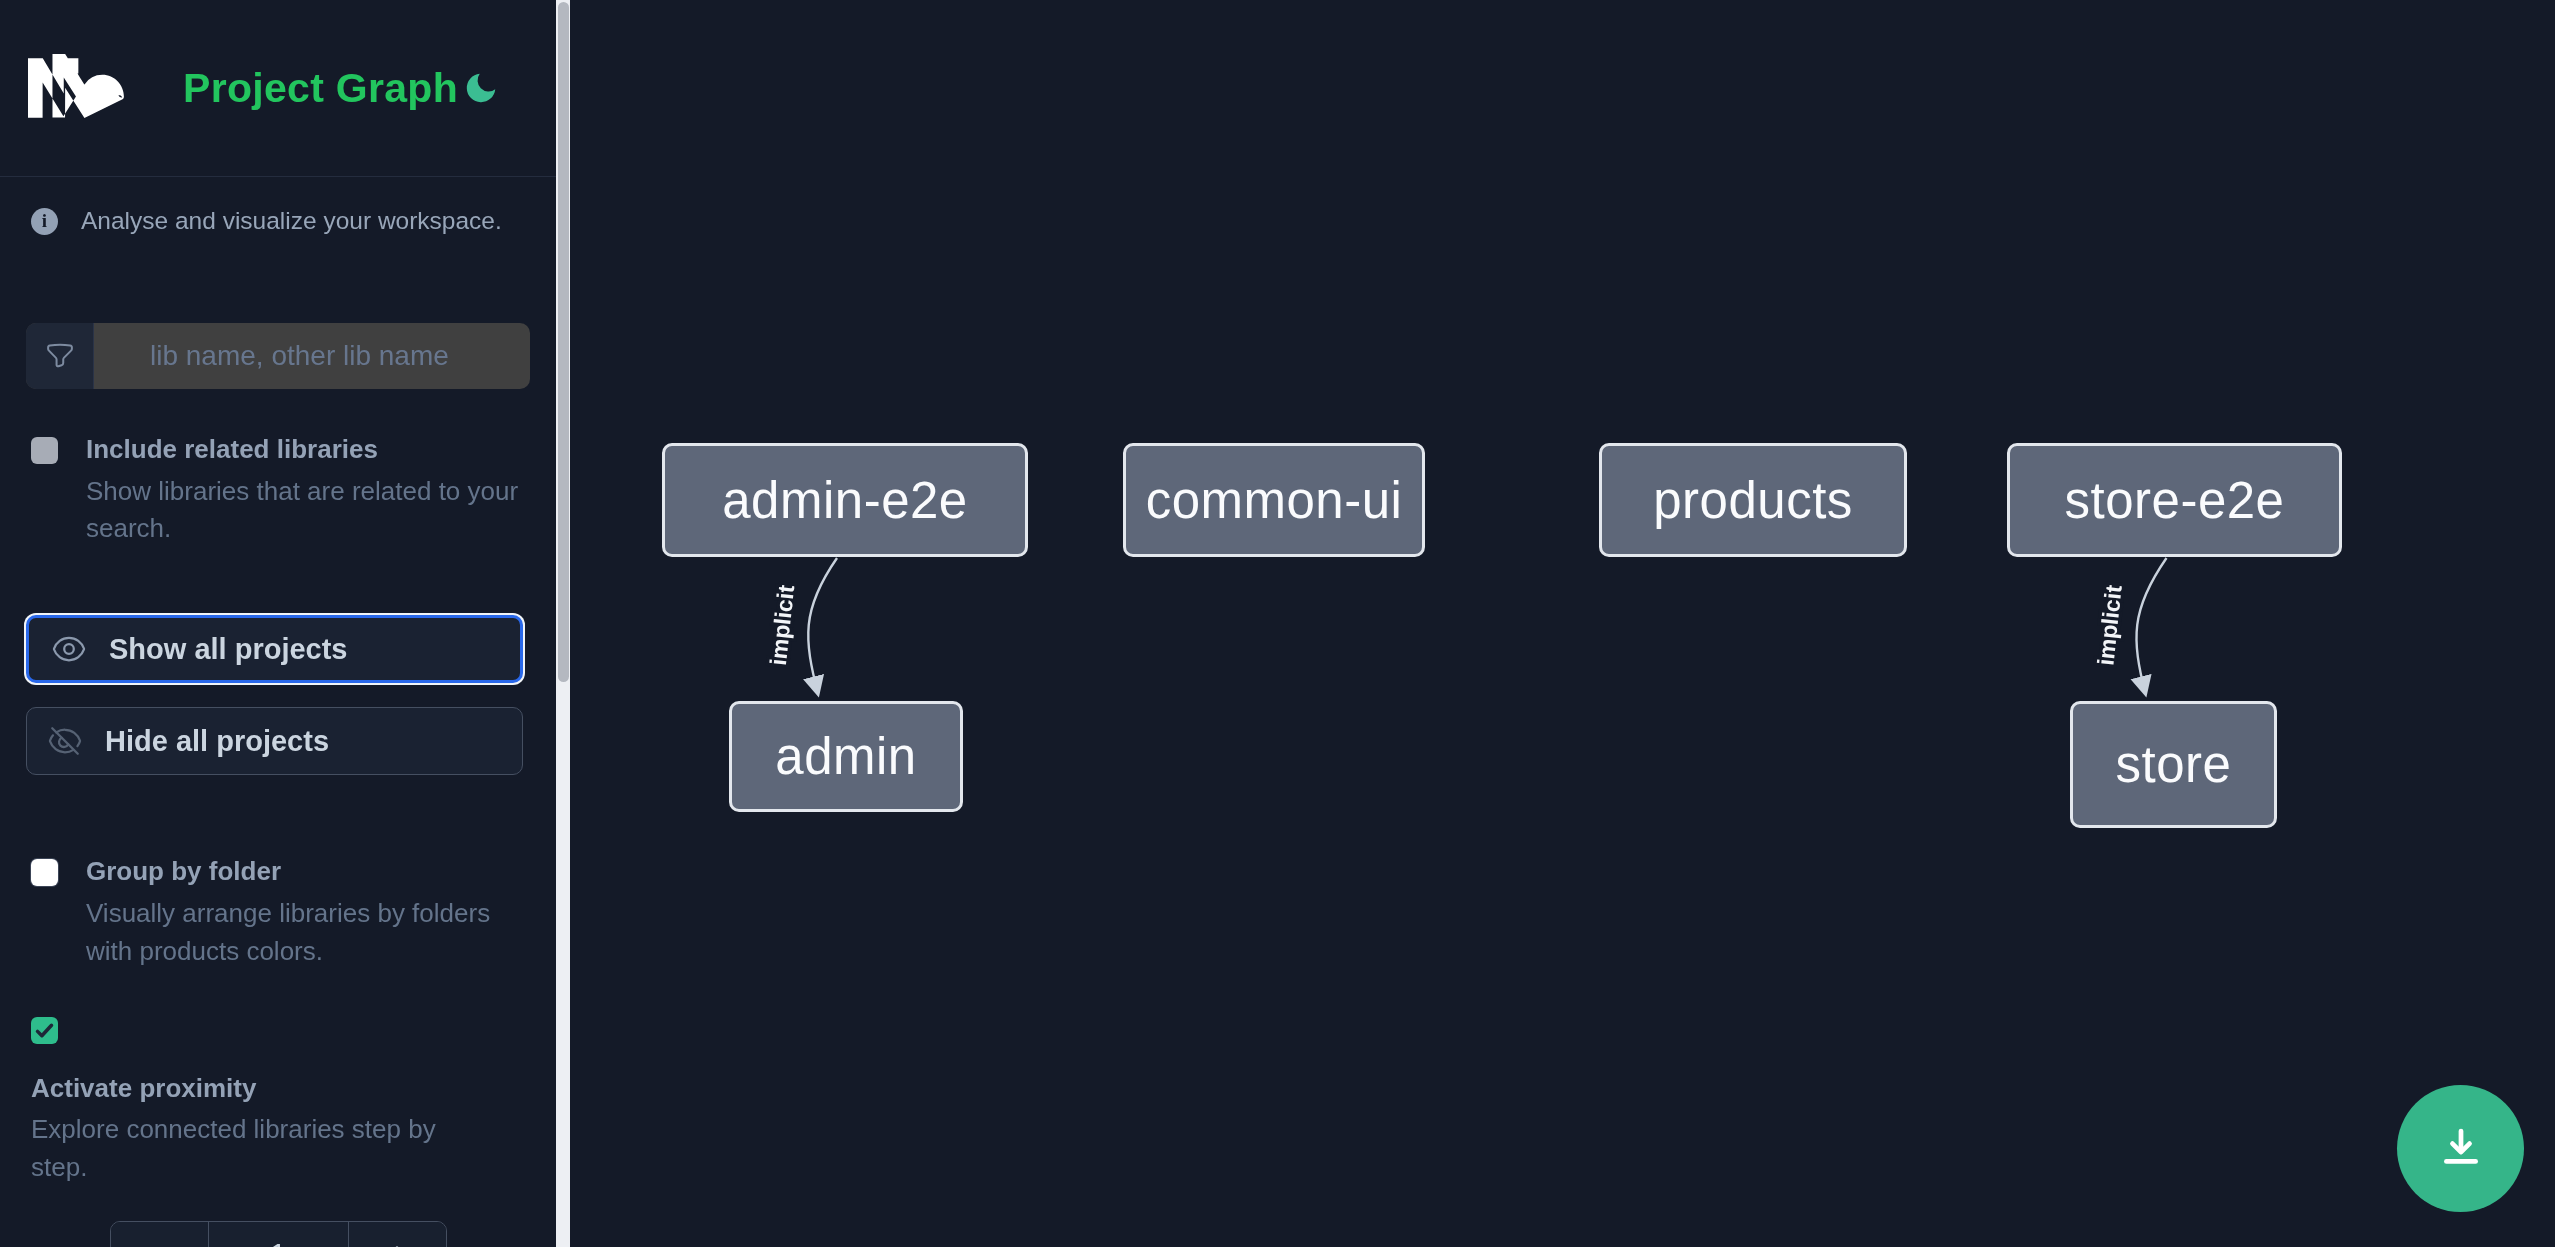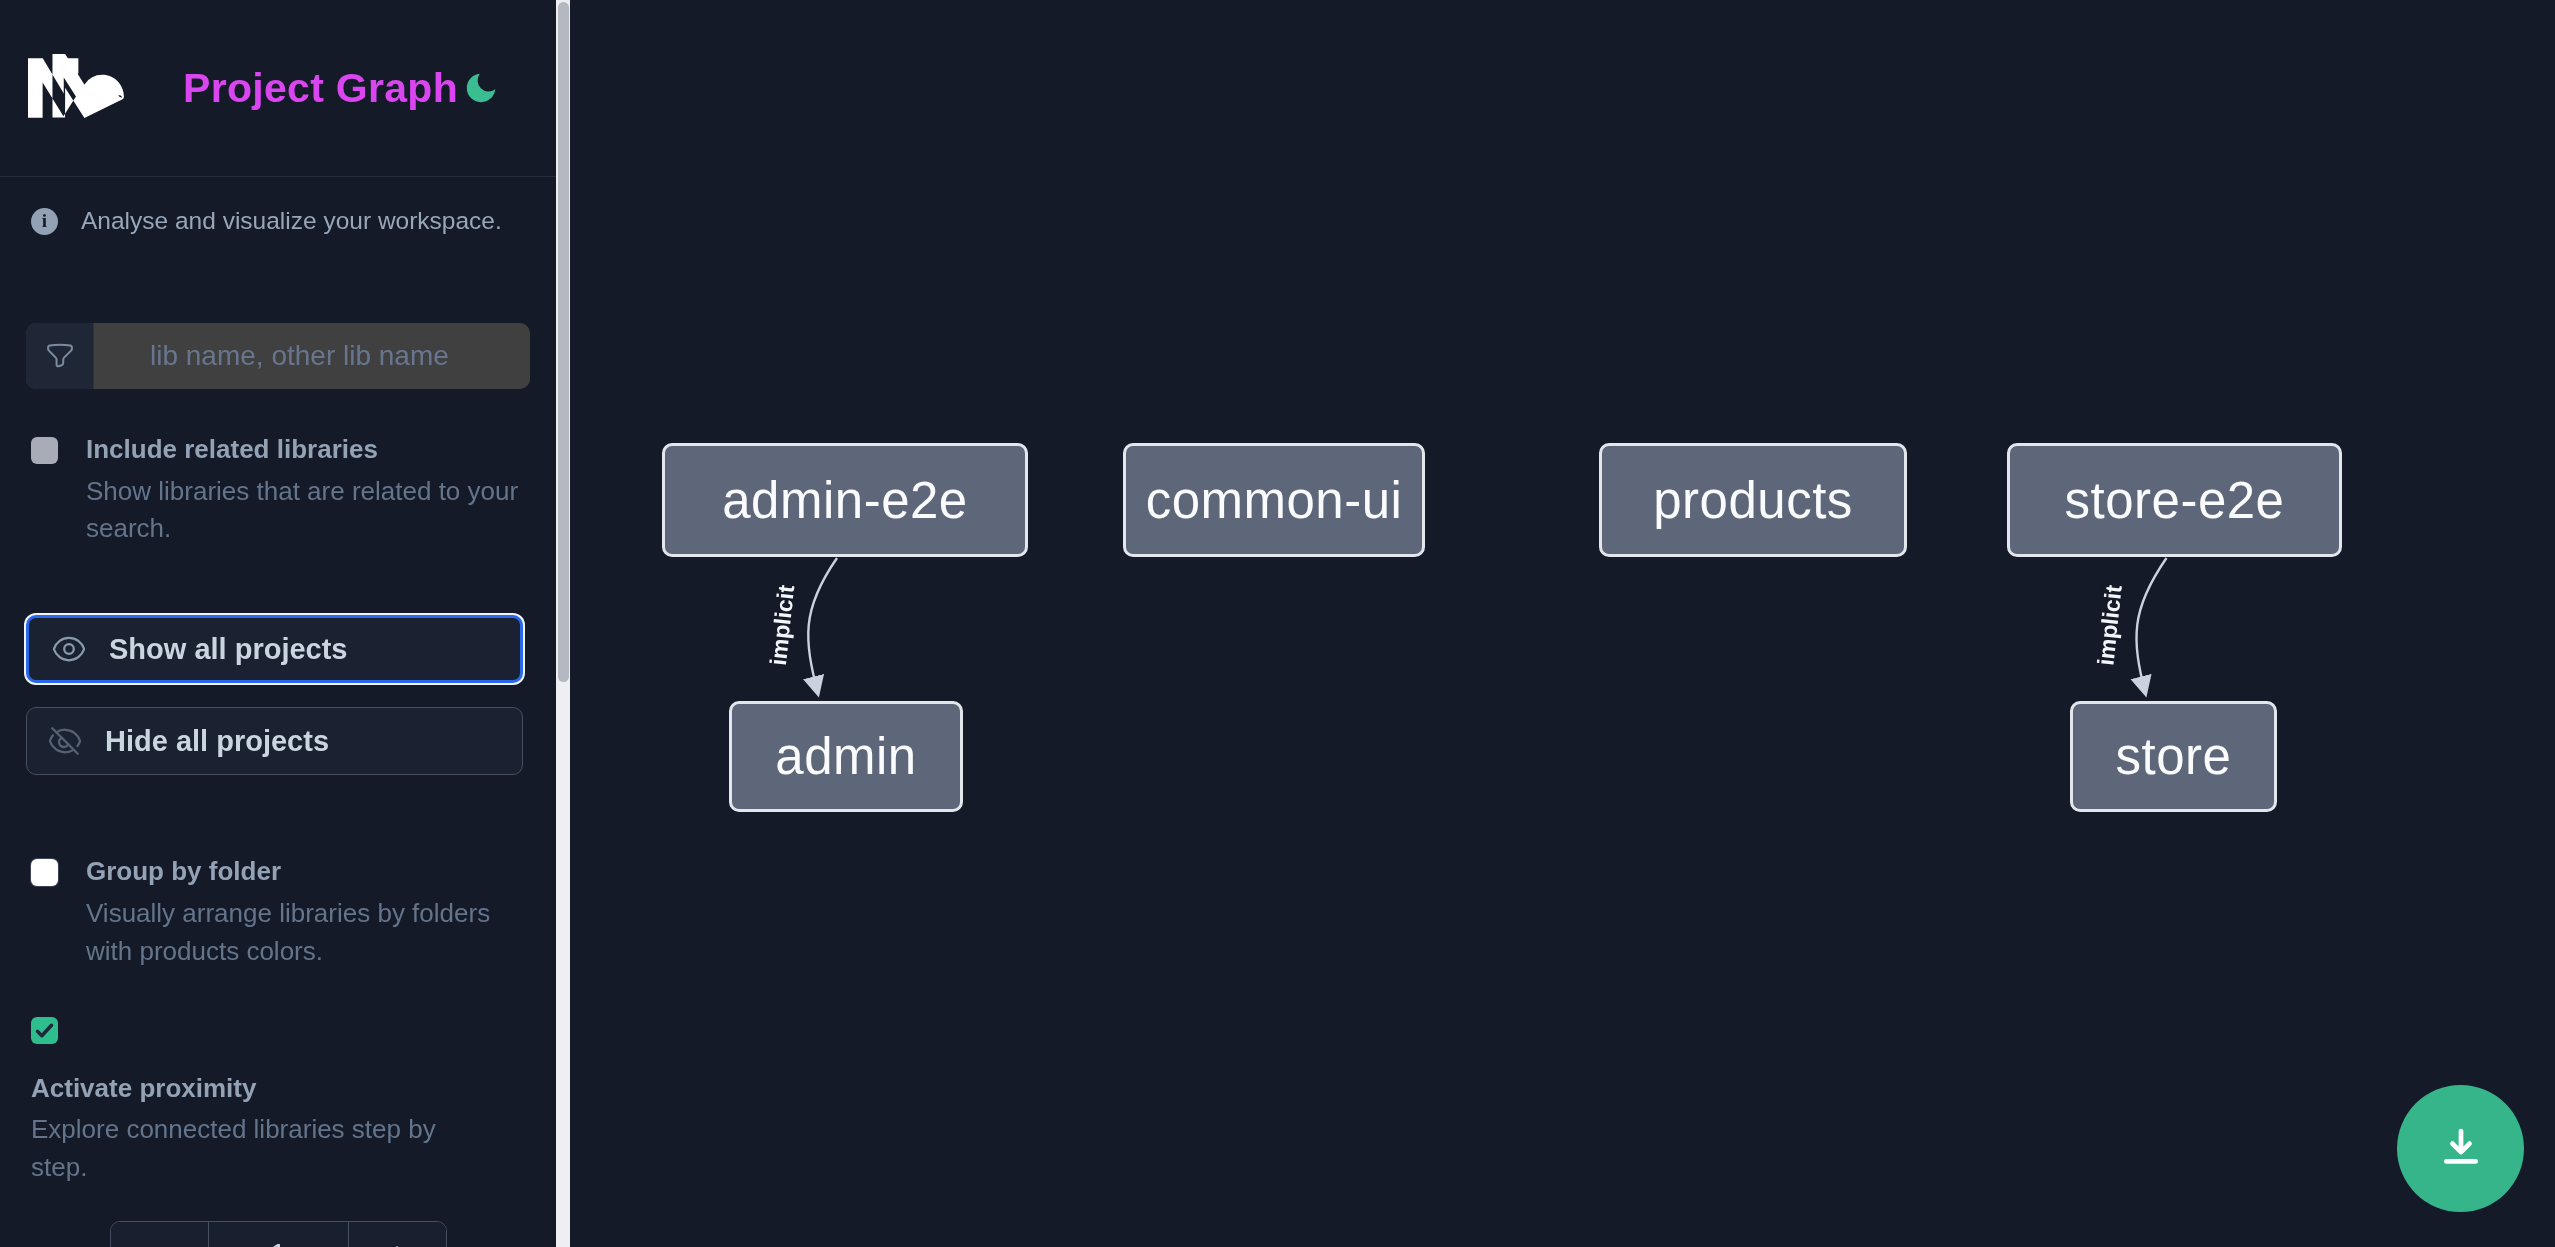--- a/index.html
+++ b/index.html
@@ -5,21 +5,21 @@
   html,body{margin:0;padding:0;background:#0d1220;}
   *{box-sizing:border-box;}
   .app{position:relative;width:2555px;height:1247px;overflow:hidden;
        background:#141a28;font-family:"Liberation Sans",sans-serif;}
 
   
   .sidebar{position:absolute;left:0;top:0;width:556px;height:100%;background:#141a28;z-index:5;}
   .sidebar-header{position:relative;height:177px;border-bottom:1px solid #242c3e;}
   .nx-logo{position:absolute;left:28px;top:50%;transform:translateY(-50%);width:96px;height:96px;overflow:visible;}
   .app-title{position:absolute;left:183px;top:50%;transform:translateY(-50%);margin:0;
-             font-size:41px;font-weight:600;color:#d946ef;letter-spacing:.3px;white-space:nowrap;}
+             font-size:41px;font-weight:600;color:#22c55e;letter-spacing:.3px;white-space:nowrap;}
   .theme-toggle{position:absolute;left:462px;top:50%;transform:translateY(-50%);
                 background:none;border:none;padding:0;cursor:pointer;line-height:0;}
 
   .tagline{display:flex;align-items:center;gap:23px;margin:30px 31px 0;}
   .info-icon{width:27px;height:27px;border-radius:50%;background:#93a1b5;color:#141a28;
              font-weight:700;font-size:19px;display:flex;align-items:center;justify-content:center;
              font-family:"Liberation Serif",serif;flex:none;}
   .tagline-text{font-size:24.5px;color:#98a6b9;}
 
   .searchbox{margin:88px 26px 0;height:66px;background:#404040;border-radius:10px;
@@ -93,21 +93,21 @@
           <path d="M 2166.5 558 C 2130.5 610, 2131.5 639, 2145.5 694" fill="none" stroke="#c9d2dd" stroke-width="2.4" marker-end="url(#arrow)"></path>
           <text x="2117.5" y="626" text-anchor="middle" class="edge-label" transform="rotate(-84 2117.5 626)">implicit</text>
         </g>
     </svg>
     <div id="nodes-layer">
         <div class="node" style="left: 662px; top: 443px; width: 366px; height: 114px;">admin-e2e</div>
         <div class="node" style="left: 1123px; top: 443px; width: 302px; height: 114px;">common-ui</div>
         <div class="node" style="left: 1599px; top: 443px; width: 308px; height: 114px;">products</div>
         <div class="node" style="left: 2007px; top: 443px; width: 335px; height: 114px;">store-e2e</div>
         <div class="node" style="left: 729px; top: 701px; width: 234px; height: 111px;">admin</div>
-        <div class="node" style="left: 2070px; top: 701px; width: 207px; height: 111px;">store</div>
+        <div class="node" style="left: 2070px; top: 701px; width: 207px; height: 127px;">store</div>
       </div>
 
     <button class="download" title="">
       <svg width="54" height="54" viewBox="0 0 24 24" fill="none" stroke="#ffffff" stroke-width="2.1" stroke-linecap="round" stroke-linejoin="round">
         <path d="M12 4v9"></path>
         <path d="M8.2 9.6 12 13.4 15.8 9.6"></path>
         <path d="M5.5 17.5h13"></path>
       </svg>
     </button>
   </main>

